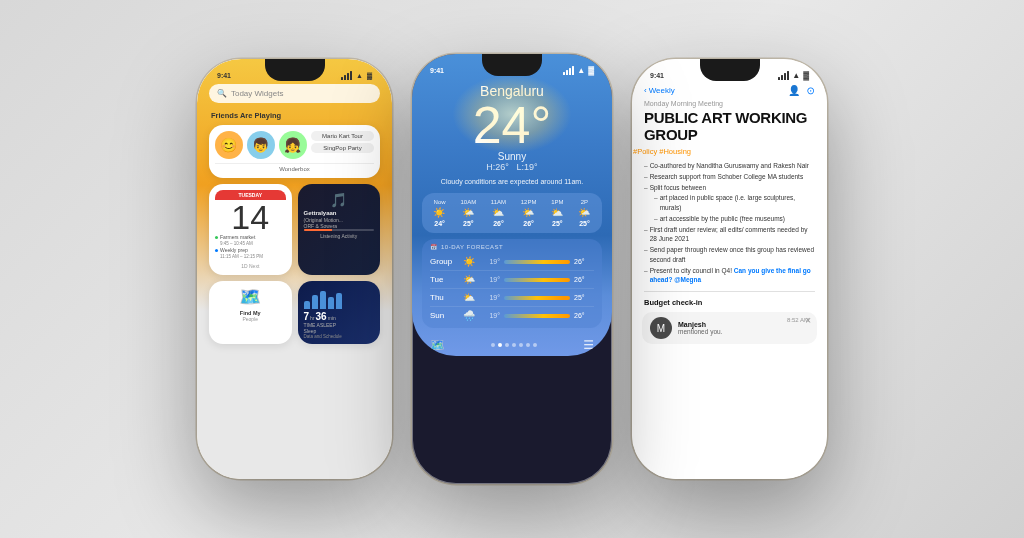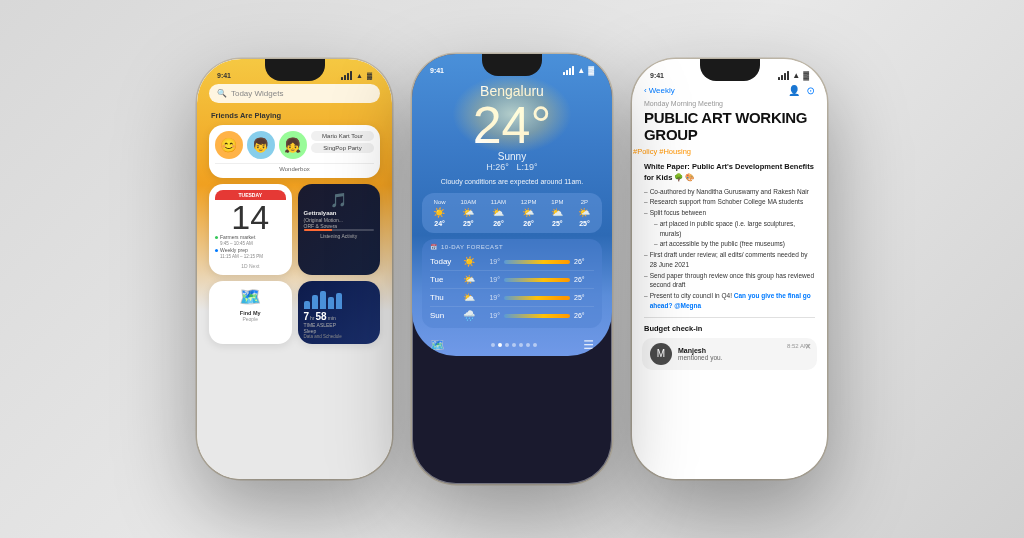--- a/index.html
+++ b/index.html
@@ -762,21 +762,21 @@
           <div class="sleep-bars">
             <div class="sleep-bar" style="height:8px;"></div>
             <div class="sleep-bar" style="height:14px;"></div>
             <div class="sleep-bar" style="height:18px;"></div>
             <div class="sleep-bar" style="height:12px;"></div>
             <div class="sleep-bar" style="height:16px;"></div>
           </div>
           <div style="display:flex;align-items:baseline;gap:1px;">
             <span class="sleep-time">7</span>
             <span class="sleep-unit">hr</span>
-            <span class="sleep-time">58</span>
+            <span class="sleep-time">36</span>
             <span class="sleep-unit">min</span>
           </div>
           <div style="font-size:5px;color:#aaa;">TIME ASLEEP</div>
           <div style="font-size:5px;color:#aaa;">Sleep</div>
           <div style="font-size:4.5px;color:#888;">Data and Schedule</div>
         </div>
       </div>
     </div>
   </div>
 
@@ -841,21 +841,21 @@
           </div>
         </div>
       </div>
 
       <div class="weather-forecast">
         <div class="forecast-header">
           <span>📅</span>
           <span>10-DAY FORECAST</span>
         </div>
         <div class="forecast-row">
-          <span class="forecast-day">Today</span>
+          <span class="forecast-day">Group</span>
           <span class="forecast-icon">☀️</span>
           <div class="forecast-bar-container">
             <span class="forecast-low">19°</span>
             <div class="forecast-bar" style="background:linear-gradient(90deg, #5b9bd5 0%, #ffc107 60%, #ff9800 100%);"></div>
             <span class="forecast-high">26°</span>
           </div>
         </div>
         <div class="forecast-row">
           <span class="forecast-day">Tue</span>
           <span class="forecast-icon">🌤️</span>
@@ -931,21 +931,20 @@
 
       <div class="notes-title">Monday Morning Meeting</div>
       <div class="notes-heading">Public Art Working Group</div>
 
       <div class="notes-tags">
         <span class="tag-orange">#Policy</span>
         <span class="tag-orange"> #Housing</span>
       </div>
 
       <div class="notes-body">
-        <div class="notes-subtitle">White Paper: Public Art's Development Benefits for Kids 🌳 🎨</div>
         <div class="notes-list-item">
           <span class="notes-dash">–</span>
           <span>Co-authored by Nanditha Guruswamy and Rakesh Nair</span>
         </div>
         <div class="notes-list-item">
           <span class="notes-dash">–</span>
           <span>Research support from Schober College MA students</span>
         </div>
         <div class="notes-list-item">
           <span class="notes-dash">–</span>

